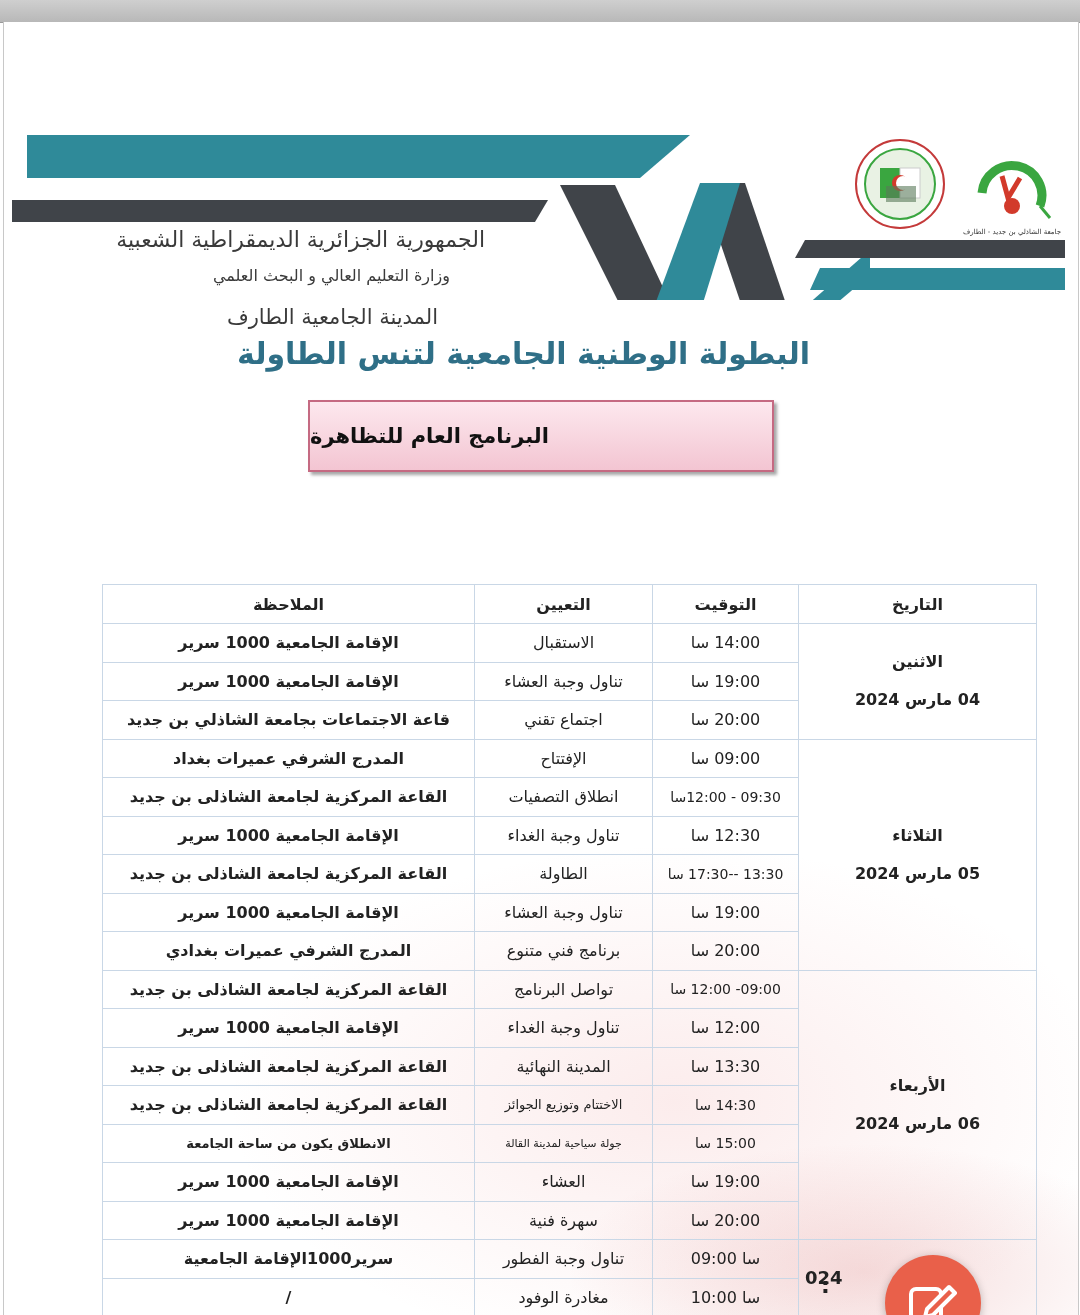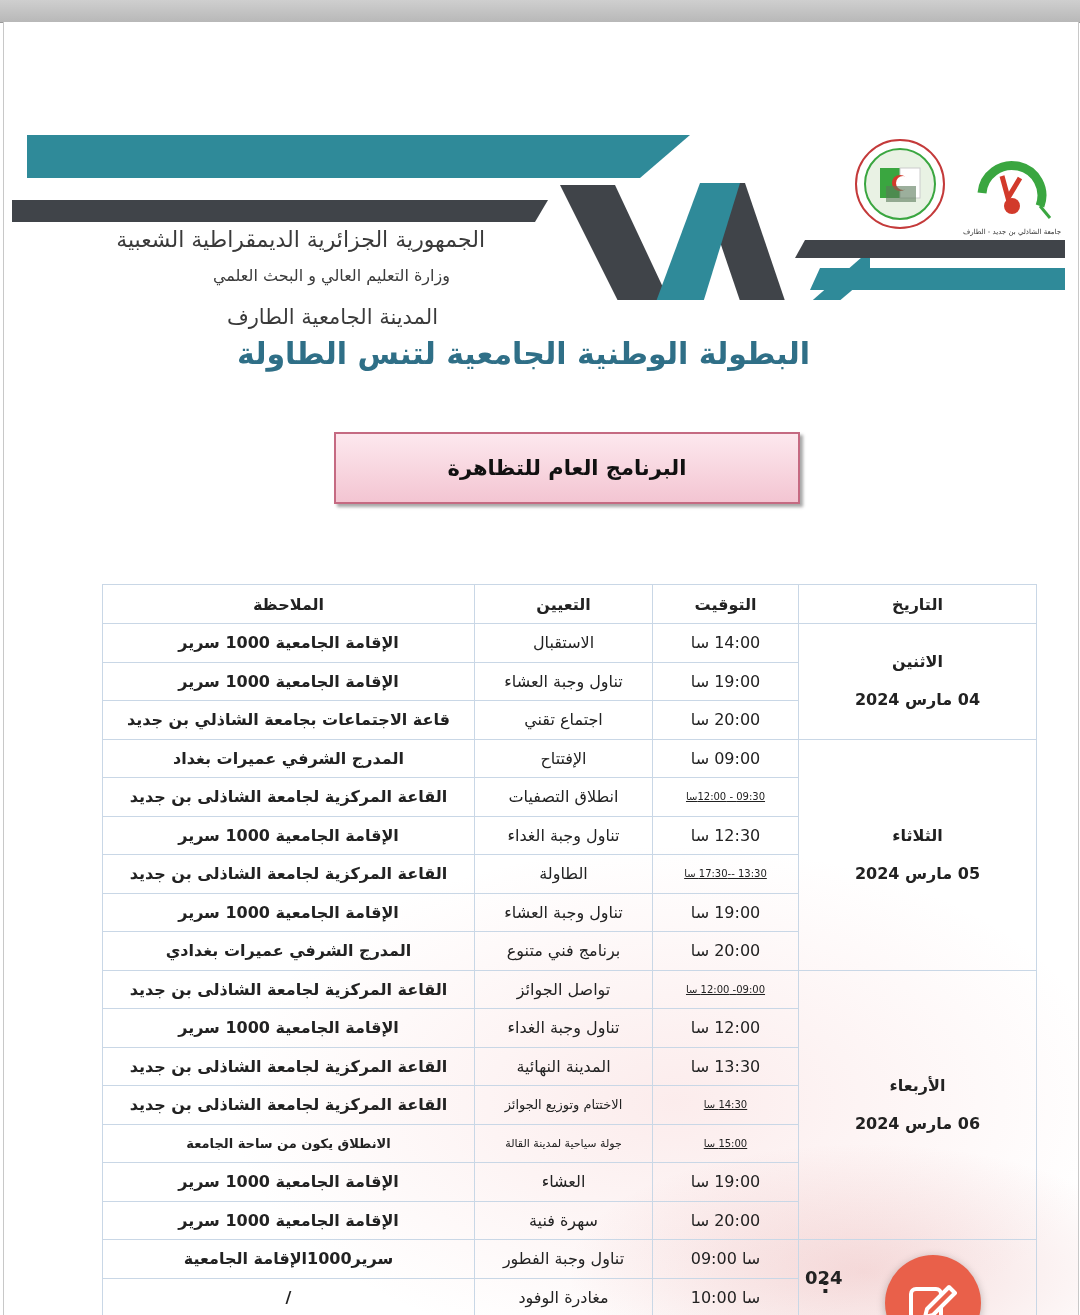--- a/index.html
+++ b/index.html
@@ -20,34 +20,34 @@
 
   .header-art { position: absolute; left: 0; top: 0; width: 1080px; height: 300px; }
   .logo-wrap { position: absolute; }
   .hdr-text { position: absolute; direction: rtl; text-align: right; color: #3a3a3a; font-weight: normal; white-space: nowrap; }
   .l1 { left: 60px; top: 227px; width: 425px; font-size: 22px; }
   .l2 { left: 100px; top: 266px; width: 350px; font-size: 16px; }
   .l3 { left: 180px; top: 305px; width: 250px; font-size: 21px; margin-left: 8px; }
   .tournament { position: absolute; left: 255px; top: 336px; width: 555px; 
     direction: rtl; font-size: 30px; font-weight: bold; color: #2f6f87; white-space: nowrap; }
 
-  .prog-box { position: absolute; left: 308px; top: 432px; width: 462px; height: 68px;
+  .prog-box { position: absolute; left: 308px; top: 400px; width: 462px; height: 68px;
     border: 2px solid #c56a82; background: linear-gradient(#fde8ee, #f3c5d2);
-    box-shadow: 3px 3px 3px rgba(0,0,0,0.35); display: flex; align-items: center; justify-content: center; margin-left: 26px; }
+    box-shadow: 3px 3px 3px rgba(0,0,0,0.35); display: flex; align-items: center; justify-content: flex-start; }
   .prog-box span { direction: rtl; font-size: 21px; font-weight: bold; color: #111; }
 
   table.sched { position: absolute; left: 102px; top: 584px; width: 934px; border-collapse: collapse;
     direction: rtl; table-layout: fixed; background: transparent; }
   table.sched th, table.sched td { border: 1px solid #c9d7e6; height: 37.5px; padding: 0 6px; text-align: center;
     font-size: 16px; color: #222; white-space: nowrap; overflow: hidden; }
   table.sched th { font-weight: bold; height: 38px; font-size: 16px; }
   col.c-date { width: 238px; } col.c-time { width: 146px; } col.c-act { width: 178px; } col.c-note { width: 372px; }
   td.date { font-weight: bold; font-size: 17px; vertical-align: middle; line-height: 38px; }
   td.time { font-size: 17px; }
-  td.time.small { font-size: 10px; text-decoration: underline; }
+  td.time.small { font-size: 14px; }
   td.act { font-size: 15px; margin-left: 11px; }
   td.note { font-weight: bold; font-size: 16px; }
   td.note.small { font-size: 13px; }
   td.date.last { text-align: left; font-size: 18px; }
 
   .fab { position: absolute; left: 885px; top: 1255px; width: 96px; height: 96px; border-radius: 50%;
     background: #e9604a; box-shadow: 0 2px 8px rgba(0,0,0,0.25); }
   .fab svg { position: absolute; left: 20px; top: 20px; }
   .colon { position: absolute; left: 821px; top: 1273px; font-size: 22px; font-weight: bold; color: #222; }
 </style>
@@ -178,21 +178,21 @@
       <td class="act">برنامج فني متنوع</td>
       <td class="note">المدرج الشرفي عميرات بغدادي</td>
     </tr>
 
     <tr>
       <td class="date" rowspan="7">
         <div>الأربعاء</div>
         <div>06 مارس 2024</div>
       </td>
       <td class="time small">09:00- 12:00 سا</td>
-      <td class="act">تواصل الجوائز</td>
+      <td class="act">تواصل البرنامج</td>
       <td class="note">القاعة المركزية لجامعة الشاذلى بن جديد</td>
     </tr>
     <tr>
       <td class="time">12:00 سا</td>
       <td class="act">تناول وجبة الغداء</td>
       <td class="note">الإقامة الجامعية 1000 سرير</td>
     </tr>
     <tr>
       <td class="time">13:30 سا</td>
       <td class="act">المدينة النهائية</td>

